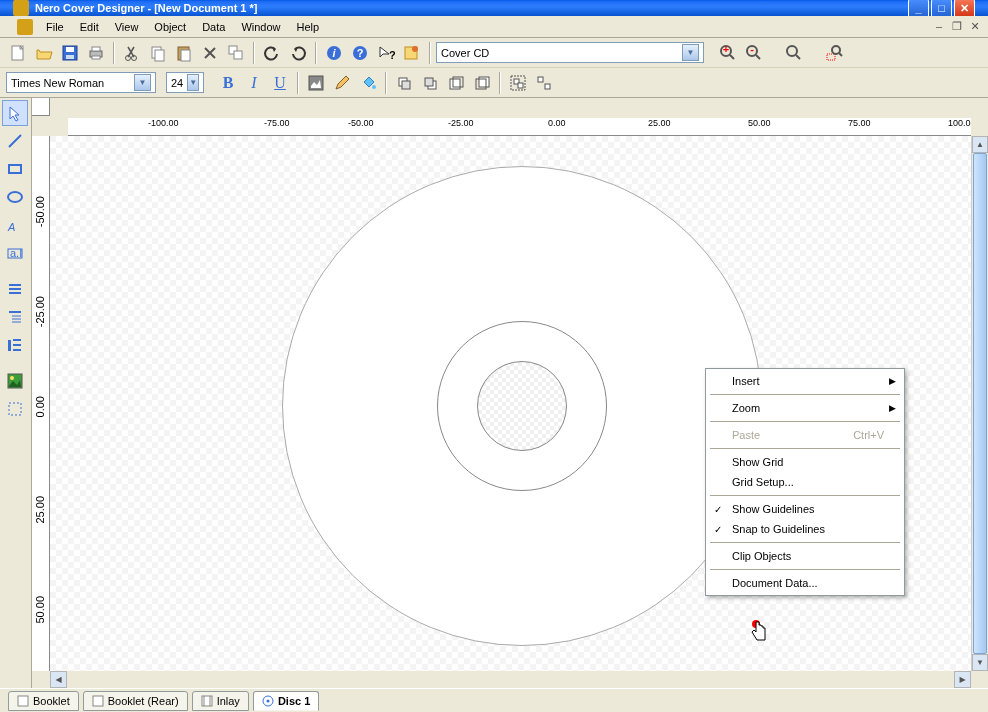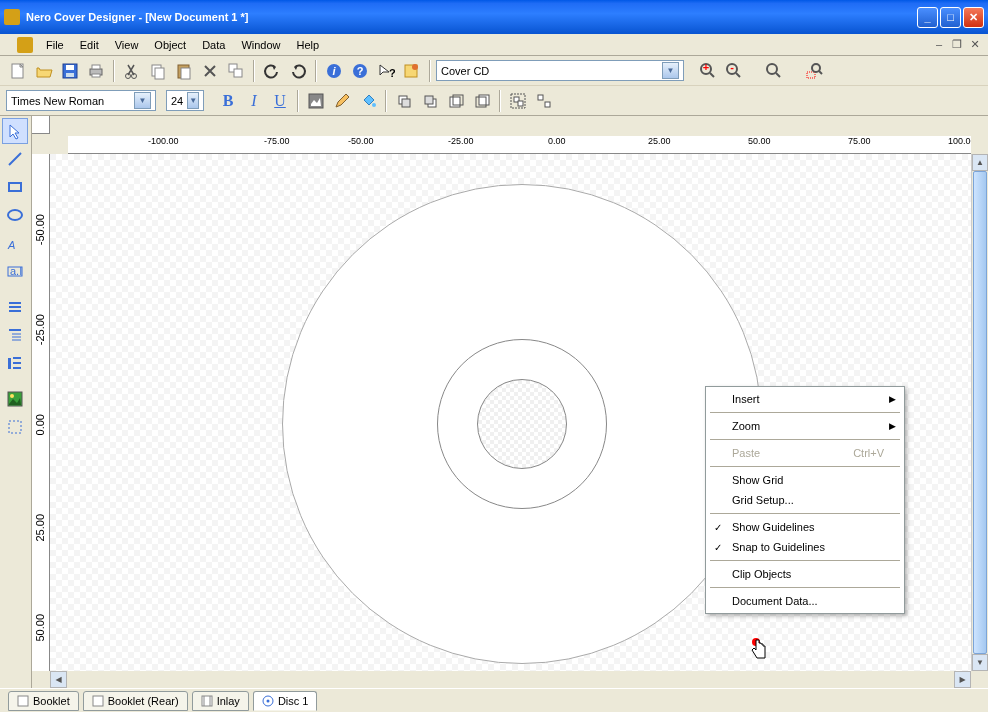--- a/index.html
+++ b/index.html
@@ -1,18 +1,18 @@
 <!DOCTYPE html>
 <html><head>
 <meta charset="utf-8">
 <style>
 * { margin: 0; padding: 0; box-sizing: border-box; font-family: Tahoma, sans-serif; font-size: 11px; }
 body { background: #ece9d8; overflow: hidden; }
 .window { width: 988px; height: 712px; display: flex; flex-direction: column; }
-.titlebar { height: 34px; background: linear-gradient(to bottom, #0058e6 0%, #1f6cf5 10%, #2d7eff 40%, #0854d1 100%); display: flex; align-items: center; padding: 0 4px; color: white; font-size: 13px; font-weight: bold; }
+.titlebar { height: 16px; background: linear-gradient(to bottom, #0058e6 0%, #1f6cf5 10%, #2d7eff 40%, #0854d1 100%); display: flex; align-items: center; padding: 0 13px; color: white; font-size: 13px; font-weight: bold; }
 .titlebar-icon { width: 16px; height: 16px; background: #d4a017; margin-right: 6px; border-radius: 2px; }
 .titlebar-text { flex: 1; }
 .wincontrols { display: flex; gap: 2px; }
 .winbtn { width: 21px; height: 21px; border: 1px solid #fff; border-radius: 3px; display: flex; align-items: center; justify-content: center; font-weight: bold; color: white; font-size: 11px; }
 .winbtn.min { background: linear-gradient(#4a8fff,#2060d0); }
 .winbtn.max { background: linear-gradient(#4a8fff,#2060d0); }
 .winbtn.close { background: linear-gradient(#f57a5a,#d03010); }
 .mdibar { height: 22px; background: #ece9d8; display: flex; align-items: center; border-bottom: 1px solid #aca899; padding-left: 17px; justify-content: space-between; }
 .mdibar .menuicon { width: 16px; height: 16px; background: #d4a017; margin-right: 6px; border-radius: 2px; }
 .menubar { display: flex; gap: 2px; flex: 1; }
@@ -41,21 +41,21 @@
 .disc-mid { position: absolute; width: 170px; height: 170px; border: 1px solid #888; border-radius: 50%; left: 387px; top: 185px; }
 .disc-inner { position: absolute; width: 90px; height: 90px; border: 1px solid #888; border-radius: 50%; left: 427px; top: 225px; background: repeating-conic-gradient(#fff 0 25%, #f0f0f0 0 50%) 0 0/8px 8px; }
 .vscroll { width: 17px; background: #ece9d8; border-left: 1px solid #ccc; position: relative; }
 .vscroll-thumb { position: absolute; left: 1px; right: 1px; top: 17px; bottom: 17px; background: linear-gradient(to right, #cde4ff, #a4c8f0); border: 1px solid #7ba4d8; border-radius: 2px; }
 .vscroll-btn { height: 17px; background: #dae6f4; border: 1px solid #b4b4b4; display:flex;align-items:center;justify-content:center;font-size:8px;color:#555; }
 .hscrollrow { height: 17px; display: flex; background: #ece9d8; }
 .hscroll { flex: 1; background: #ece9d8; display:flex;align-items:center; }
 .hscroll-btn { width: 17px; height:17px; background:#dae6f4; border:1px solid #b4b4b4; display:flex;align-items:center;justify-content:center;font-size:8px;color:#555; }
 .tabbar { height: 24px; background: #ece9d8; display: flex; align-items: flex-start; padding: 2px 8px; gap: 4px; border-top: 1px solid #fff; }
 .doctab { height: 20px; border: 1px solid #919b9c; background: #f5f4ea; padding: 2px 8px; display: flex; align-items: center; gap: 4px; border-radius: 3px 3px 0 0; cursor: default; }
-.doctab.active { border-bottom-color: #f5f4ea; background: #fff; }
+.doctab.active { border-bottom-color: #f5f4ea; background: #fff; font-weight: bold; }
 .tabicon { width: 12px; height: 12px; }
 .statusbar { height: 22px; background: #ece9d8; display: flex; align-items: center; padding: 0 8px; border-top: 1px solid #fff; font-size: 11px; }
 .statusbar .spacer { flex: 1; }
 .statcell { padding: 0 10px; border-left: 1px solid #aca899; }
 .contextmenu { position: absolute; left: 705px; top: 270px; width: 200px; background: #fff; border: 1px solid #919b9c; box-shadow: 2px 2px 4px rgba(0,0,0,0.3); z-index: 100; padding: 2px; }
 .ctxitem { padding: 4px 20px 4px 24px; display: flex; align-items: center; position: relative; cursor: default; }
 .ctxitem.disabled { color: #aca899; }
 .ctxitem.hover { background: #316ac5; color: white; }
 .ctxsep { height: 1px; background: #aca899; margin: 3px 2px; }
 .ctxitem .arrow { position: absolute; right: 6px; font-size: 9px; }
@@ -188,21 +188,21 @@
           <text x="12" y="15" font-size="10" font-weight="bold">?</text>
         </svg>
       </div>
     <div class="tbtn">
         <svg width="18" height="18">
           <rect x="2" y="3" width="12" height="12" fill="#f7d774" stroke="#c09020"></rect>
           <circle cx="12" cy="5" r="3" fill="#e07030"></circle>
         </svg>
       </div>
     <div class="sep"></div>
-    <div class="combo" style="width:248px">
+    <div class="combo" style="width:268px">
       <span>Cover CD</span>
       <div style="flex:1"></div>
       <div class="combo-arrow">▼</div>
     </div>
     <div style="width:8px"></div>
     <div class="tbtn">
         <svg width="18" height="18">
           <circle cx="7" cy="7" r="5" fill="none" stroke="#555" stroke-width="2"></circle>
           <path d="M11 11 L15 15" stroke="#555" stroke-width="2"></path>
           <text x="7" y="9" text-anchor="middle" fill="red" font-size="9" font-weight="bold">+</text>

